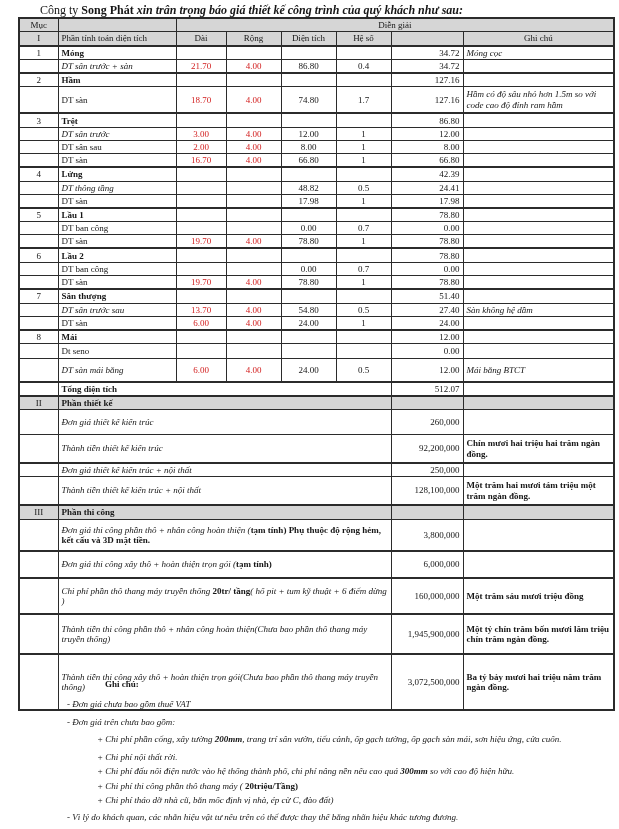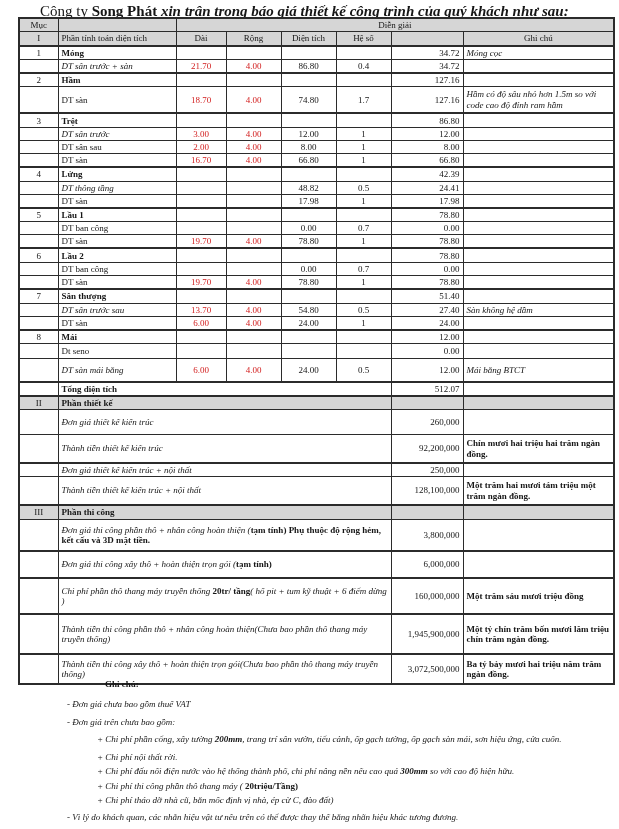--- a/index.html
+++ b/index.html
@@ -1,18 +1,18 @@
 <!DOCTYPE html>
 <html><head>
 <meta charset="utf-8">
 <style>
   html,body{margin:0;padding:0;background:#f2f2f2;}
   .page{position:relative;width:619px;height:829px;background:#ffffff;overflow:hidden;
         font-family:"Liberation Serif", "DejaVu Serif", serif;color:#161616;}
-  .title{position:absolute;top:3px;left:20px;font-size:15px;white-space:nowrap;padding-left:20px;}
+  .title{position:absolute;top:3px;left:20px;font-size:12px;white-space:nowrap;padding-left:20px;}
   .title .co{font-weight:normal;}
   .title .company{font-weight:bold;}
   .title .rest{font-weight:bold;font-style:italic;}
 
   table.quote{position:absolute;top:17px;left:18px;width:595px;border-collapse:collapse;
     table-layout:fixed;font-size:9px;line-height:1.12;border:2px solid #2b2b2b;}
   table.quote td, table.quote th{border:1px solid #2b2b2b;padding:1px 3px;overflow:hidden;
     vertical-align:middle;font-weight:normal;}
   tr.tt td, tr.tt th{border-top-width:2px;}
   tr.gray td, tr.gray th{background:#d6d6d6;}
@@ -360,21 +360,21 @@
           <td class="desc" colspan="5"><span class="i">Chi phí phần thô thang máy truyền thống </span><span class="b">20tr/ tầng</span><span class="i">( hố pit + tum kỹ thuật + 6 điểm dừng )</span></td>
           <td class="val b vbot">160,000,000</td>
           <td class="note"><span class="b">Một trăm sáu mươi triệu đồng</span></td>
         </tr>
         <tr class="tt" style="height: 40px;">
           <td class="muc"></td>
           <td class="desc" colspan="5"><span class="i">Thành tiền thi công phần thô + nhân công hoàn thiện(Chưa bao phần thô thang máy truyền thống)</span></td>
           <td class="val b vbot">1,945,900,000</td>
           <td class="note"><span class="b">Một tỷ chín trăm bốn mươi lăm triệu chín trăm ngàn đồng.</span></td>
         </tr>
-        <tr class="tt" style="height: 30px;">
+        <tr class="tt" style="height: 56px;">
           <td class="muc"></td>
           <td class="desc" colspan="5"><span class="i">Thành tiền thi công xây thô + hoàn thiện trọn gói(Chưa bao phần thô thang máy truyền thống)</span></td>
           <td class="val b vbot">3,072,500,000</td>
           <td class="note"><span class="b">Ba tỷ bảy mươi hai triệu năm trăm ngàn đồng.</span></td>
         </tr>
       </tbody>
   </table>
 
   <div class="notes">
     <div class="heading">Ghi chú:</div>

